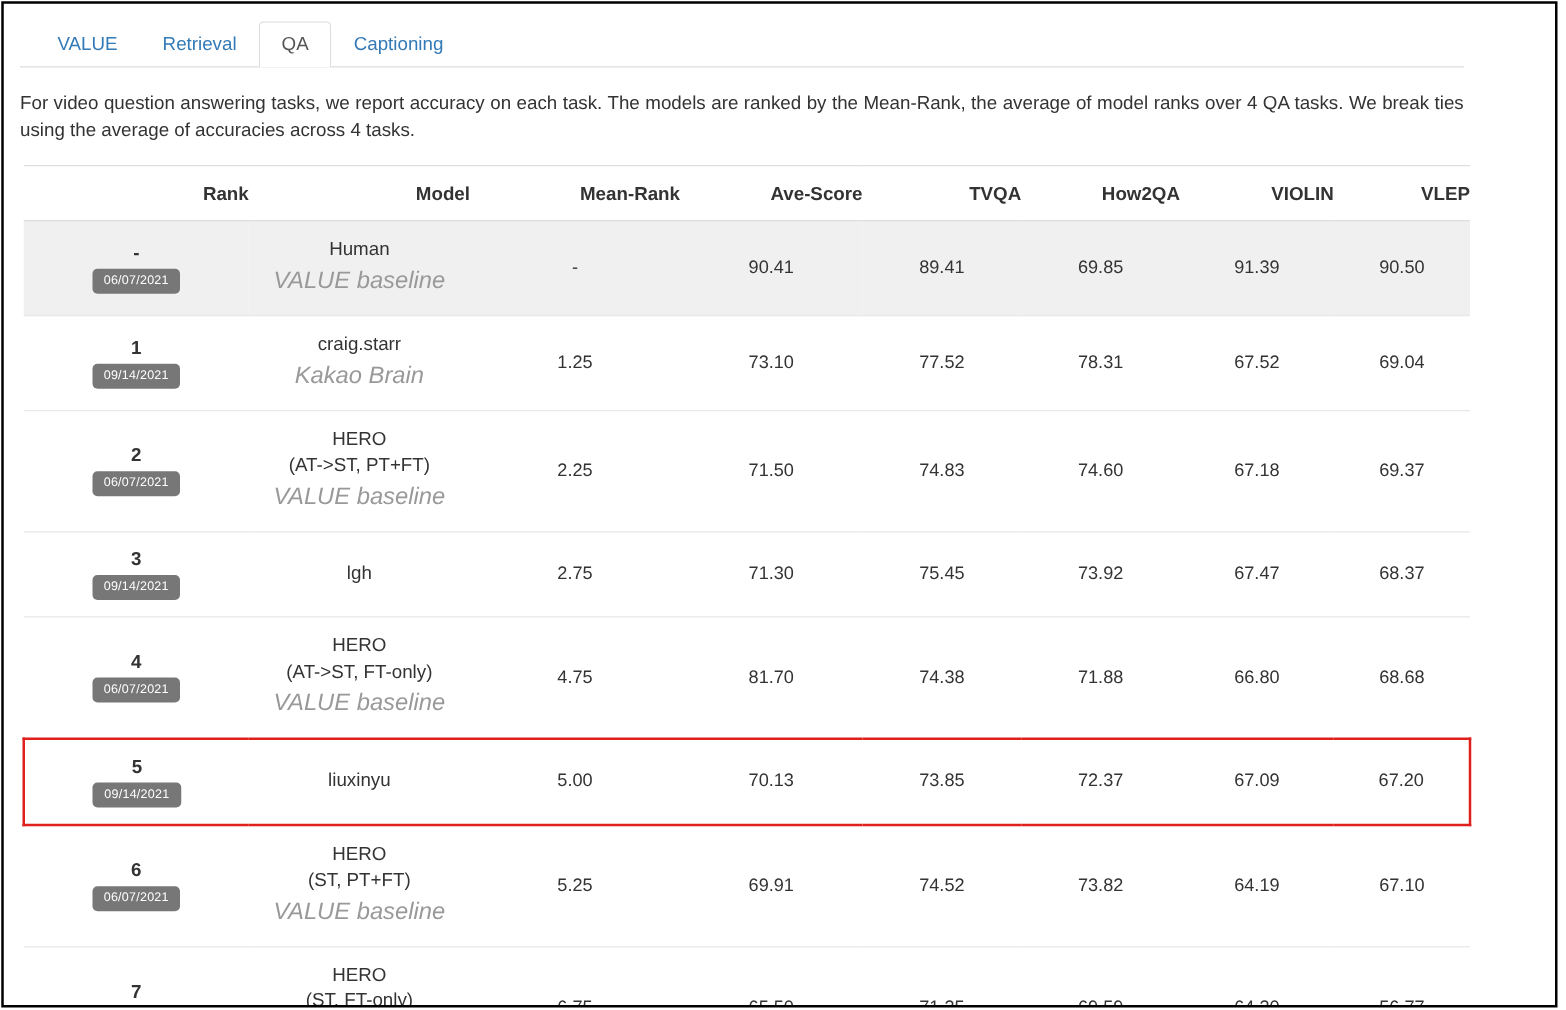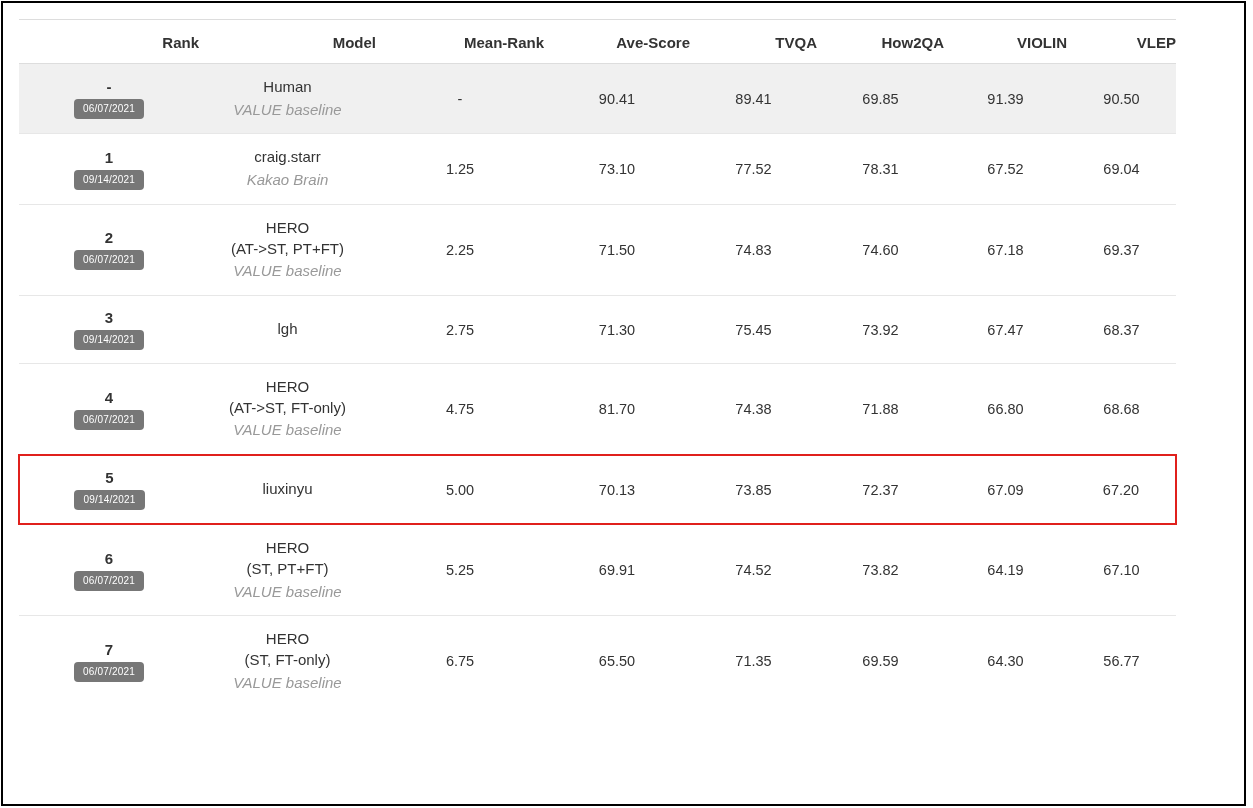--- a/index.html
+++ b/index.html
@@ -63,30 +63,32 @@
 
   .rank-num { font-weight: 600; font-size: 15px; margin-bottom: 4px; }
   .badge {
     display: inline-block; background: var(--badge-bg, #777); color: #fff;
     font-size: 10px; line-height: 1; padding: 5px 9px; border-radius: 4px;
     letter-spacing: 0.2px;
   }
   .model-name { font-size: 15px; line-height: 1.38; color: var(--text, #333); }
   .model-sub {
     font-style: italic; color: var(--subtitle-text, #999);
-    font-size: 15px; line-height: 1.45; margin-top: 1px;
+    font-size: 19px; line-height: 1.45; margin-top: 1px;
   }
 </style>
 </head>
 <body>
 
 <div class="frame">
   <div class="content">
 
-
+    <ul class="tabs" id="tab-bar"><li><a>VALUE</a></li><li><a>Retrieval</a></li><li class="active"><a>QA</a></li><li><a>Captioning</a></li></ul>
+
+    <p class="desc">For video question answering tasks, we report accuracy on each task. The models are ranked by the Mean-Rank, the average of model ranks over 4 QA tasks. We break ties using the average of accuracies across 4 tasks.</p>
 
     <table class="lb">
       <colgroup>
         <col style="width:180px">
           <col style="width:177px">
           <col style="width:168px">
         <col style="width:146px">
           <col style="width:127px">
           <col style="width:127px">
         <col style="width:123px">

